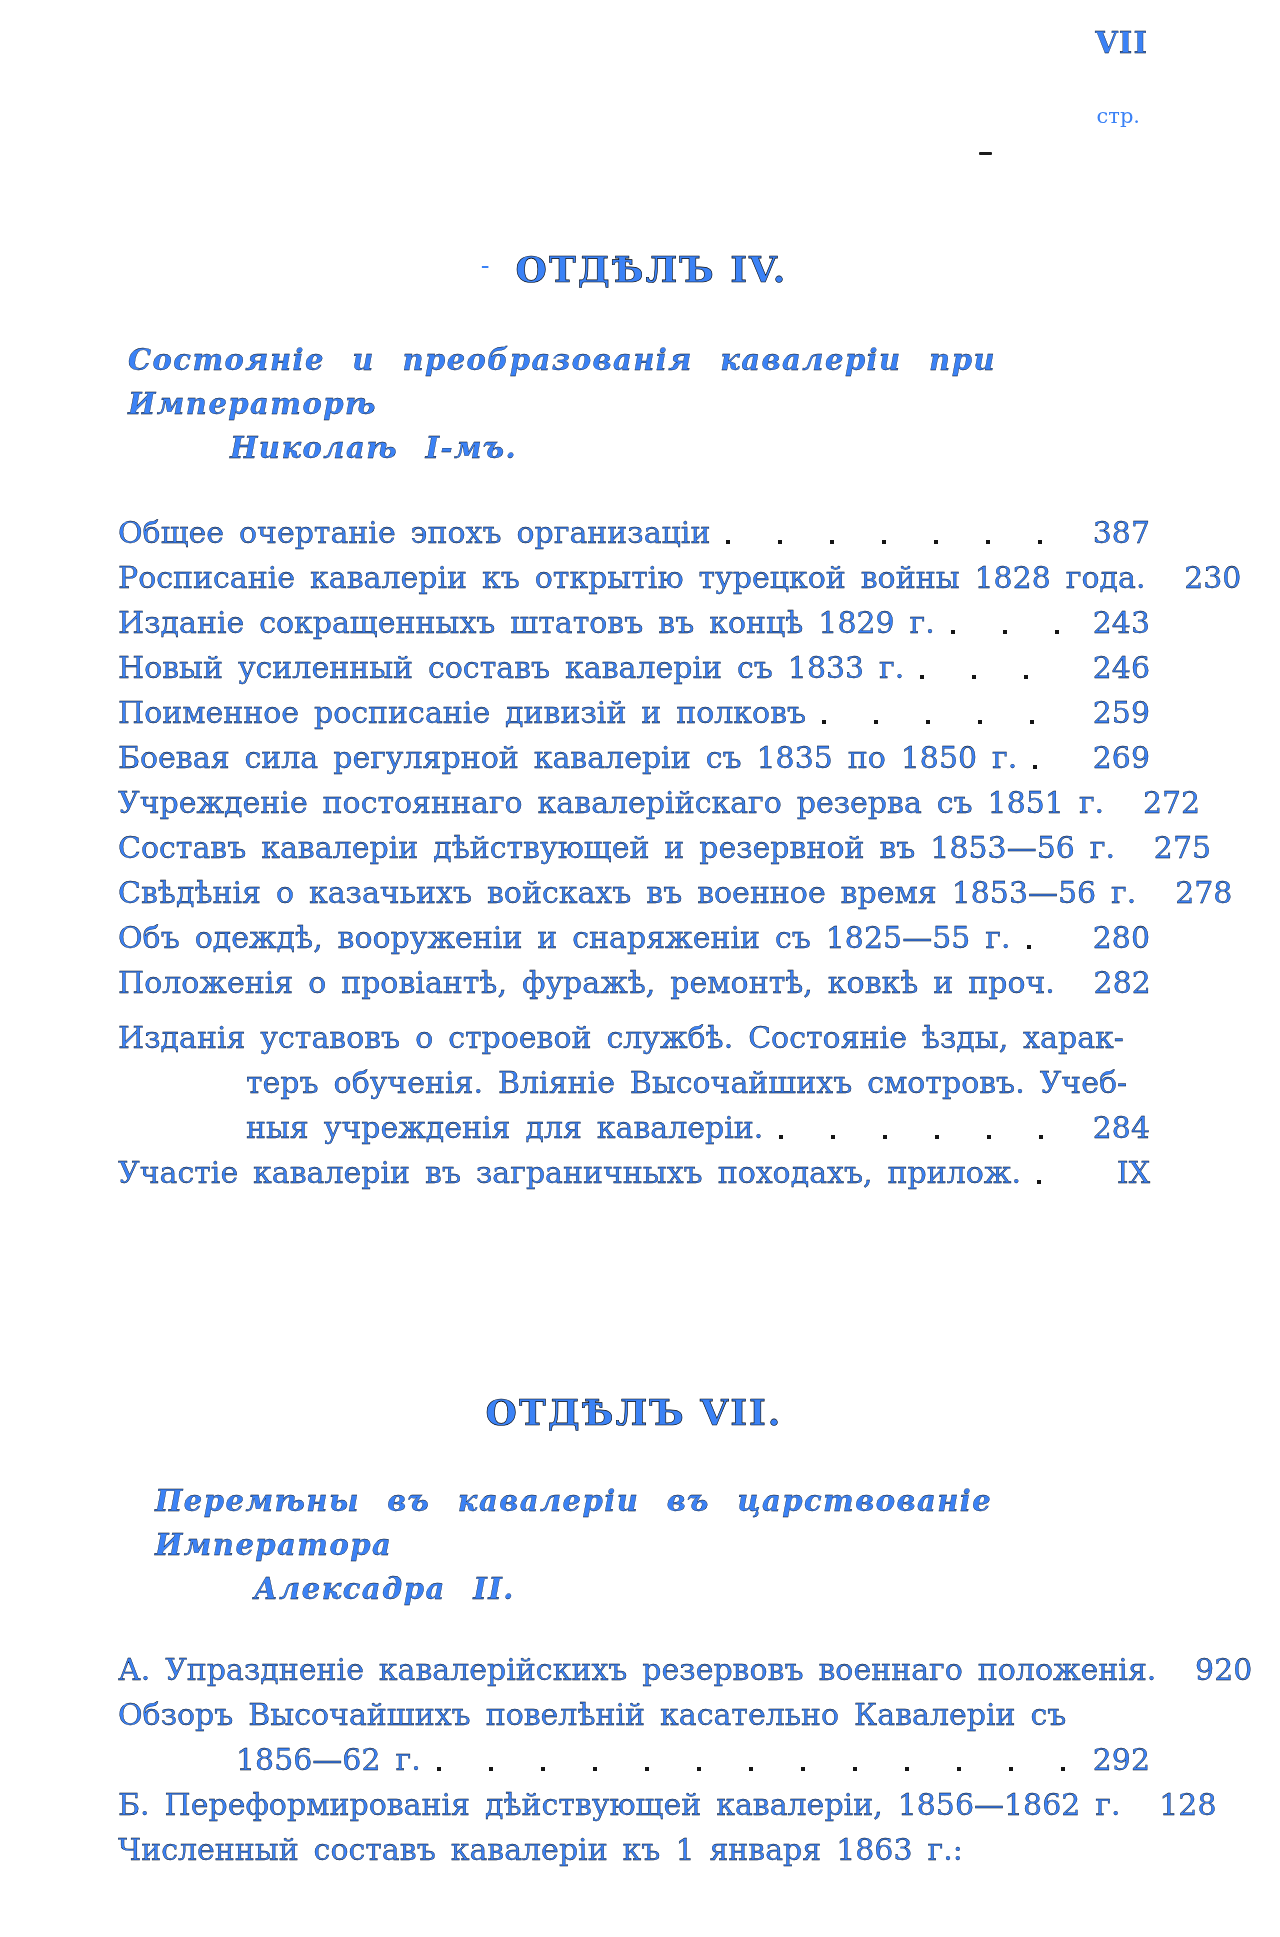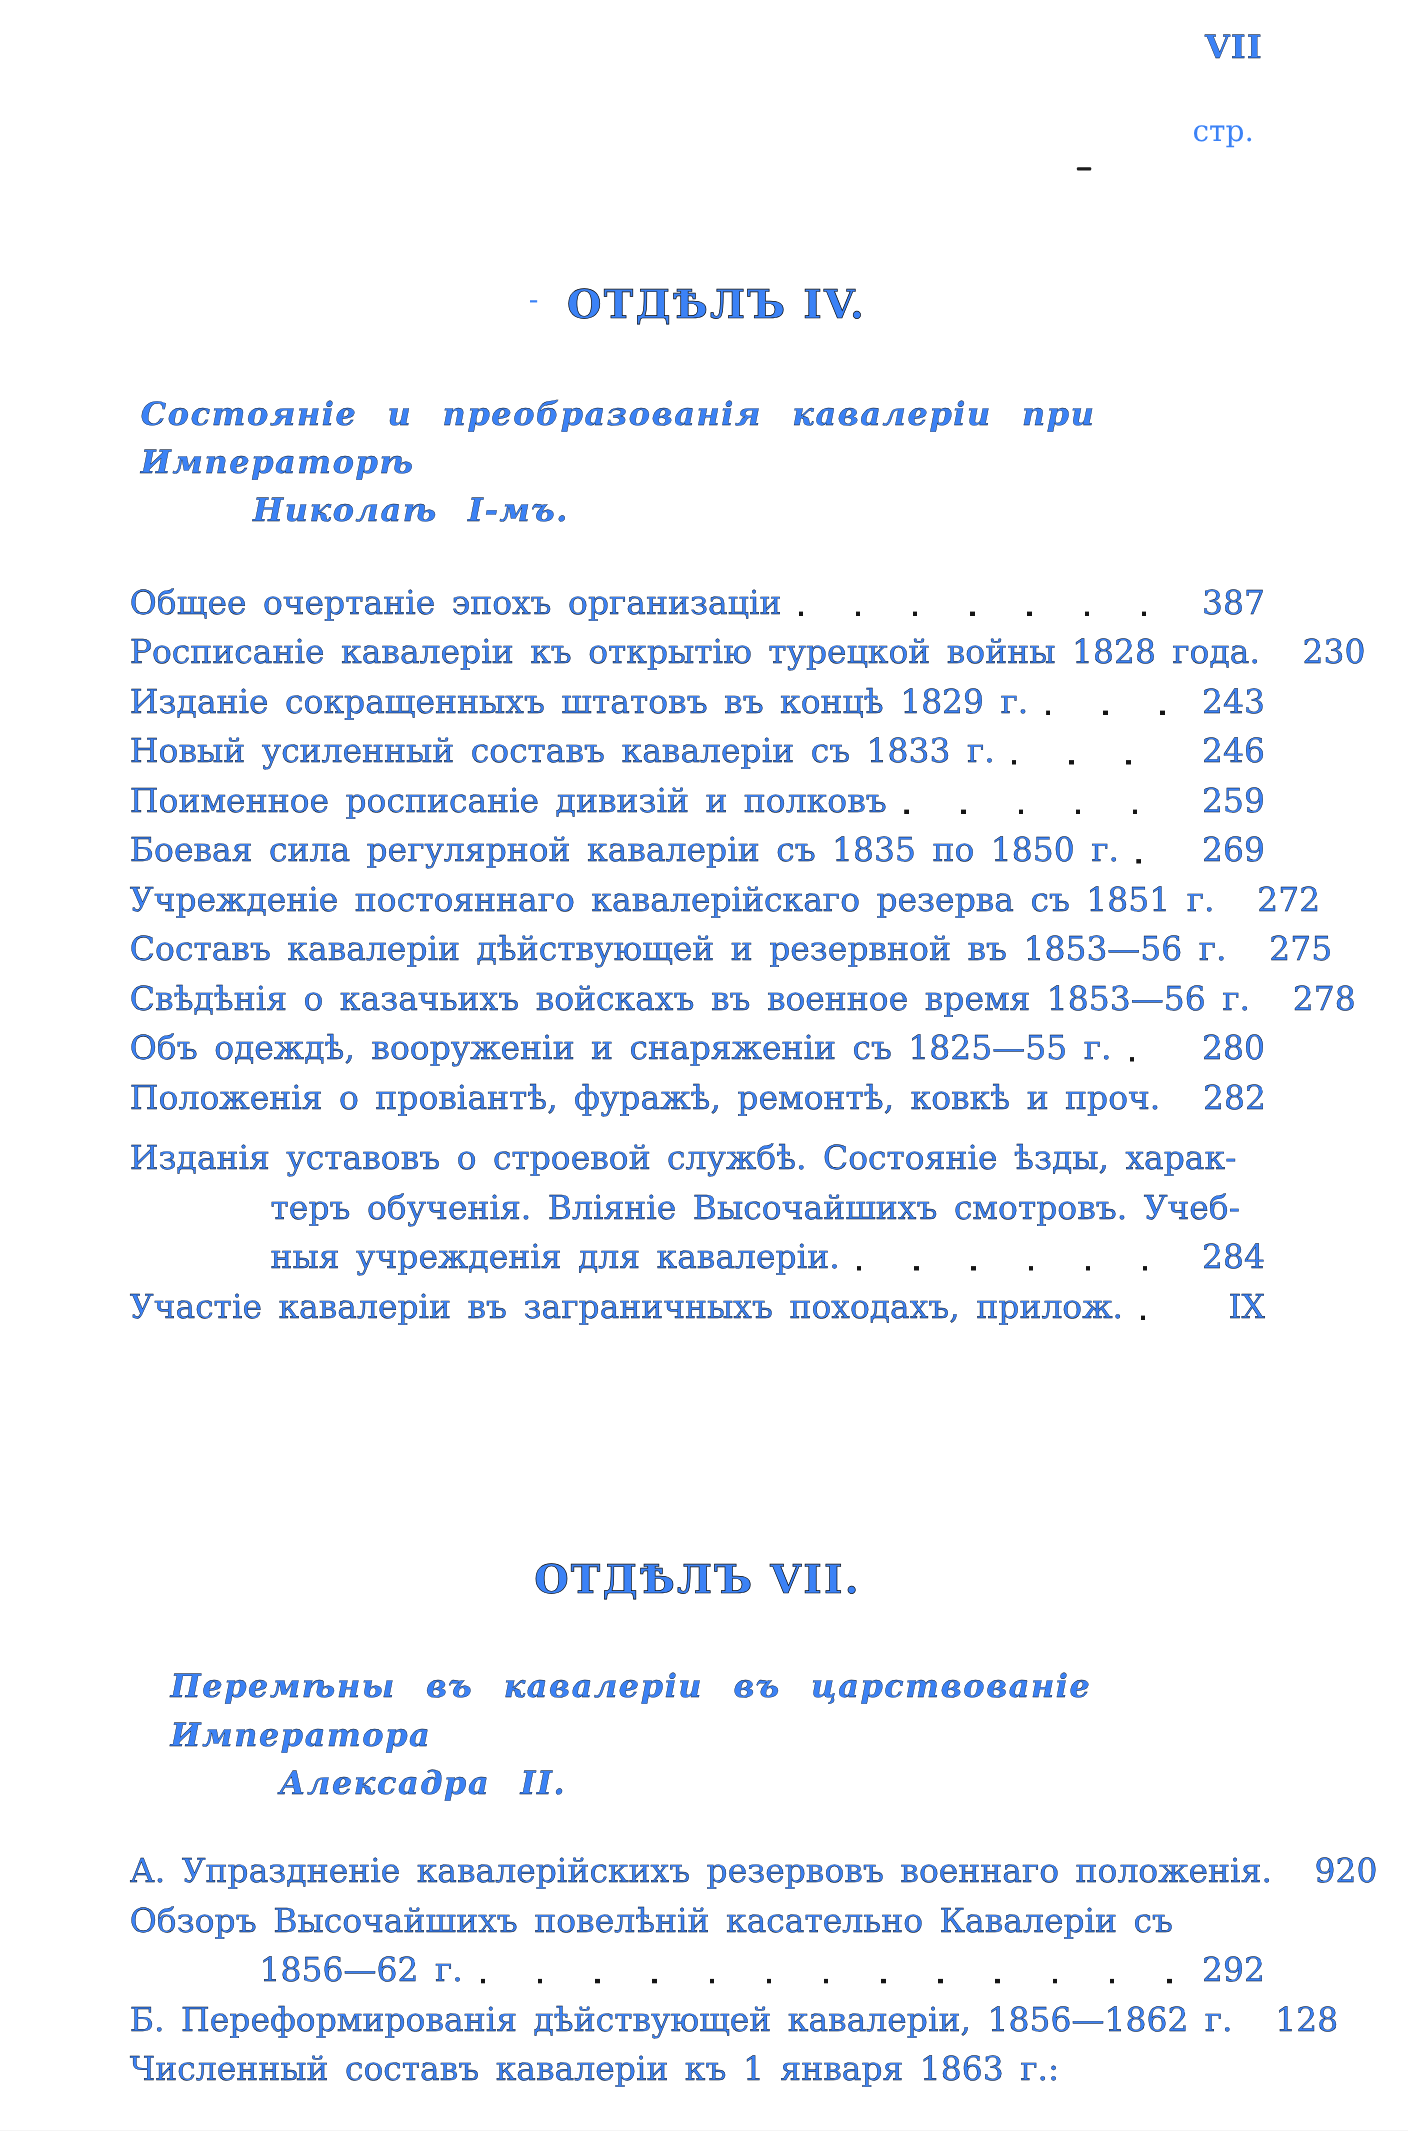--- a/index.html
+++ b/index.html
@@ -11,32 +11,32 @@
     color:#3b82f6;
     overflow:hidden;
   }
   .folio{
     position:absolute;top:26px;right:132px;
     font-size:29px;font-weight:bold;letter-spacing:1px;
     -webkit-text-stroke:0.3px #000;
   }
   .col-label{
     position:absolute;top:104px;right:140px;
-    font-size:27px;
+    font-size:21px;
   }
   .artifact-dash{
     position:absolute;top:152px;right:288px;
     width:13px;height:3px;background:#1c1c1c;border-radius:1px;
   }
   .content{
     position:absolute;left:118px;top:0;width:1032px;
   }
   .sec-heading{
     text-align:center;
-    font-size:36px;line-height:54px;font-weight:bold;
+    font-size:36px;line-height:38px;font-weight:bold;
     letter-spacing:2px;
     -webkit-text-stroke:0.6px #000;
     white-space:nowrap;
   }
   .sec4-heading{margin-top:250px;}
   .sec7-heading{margin-top:198px;}
   .heading-prefix{
     font-weight:normal;font-size:26px;letter-spacing:0;
     -webkit-text-stroke:0;
     position:relative;top:-8px;margin-right:26px;

